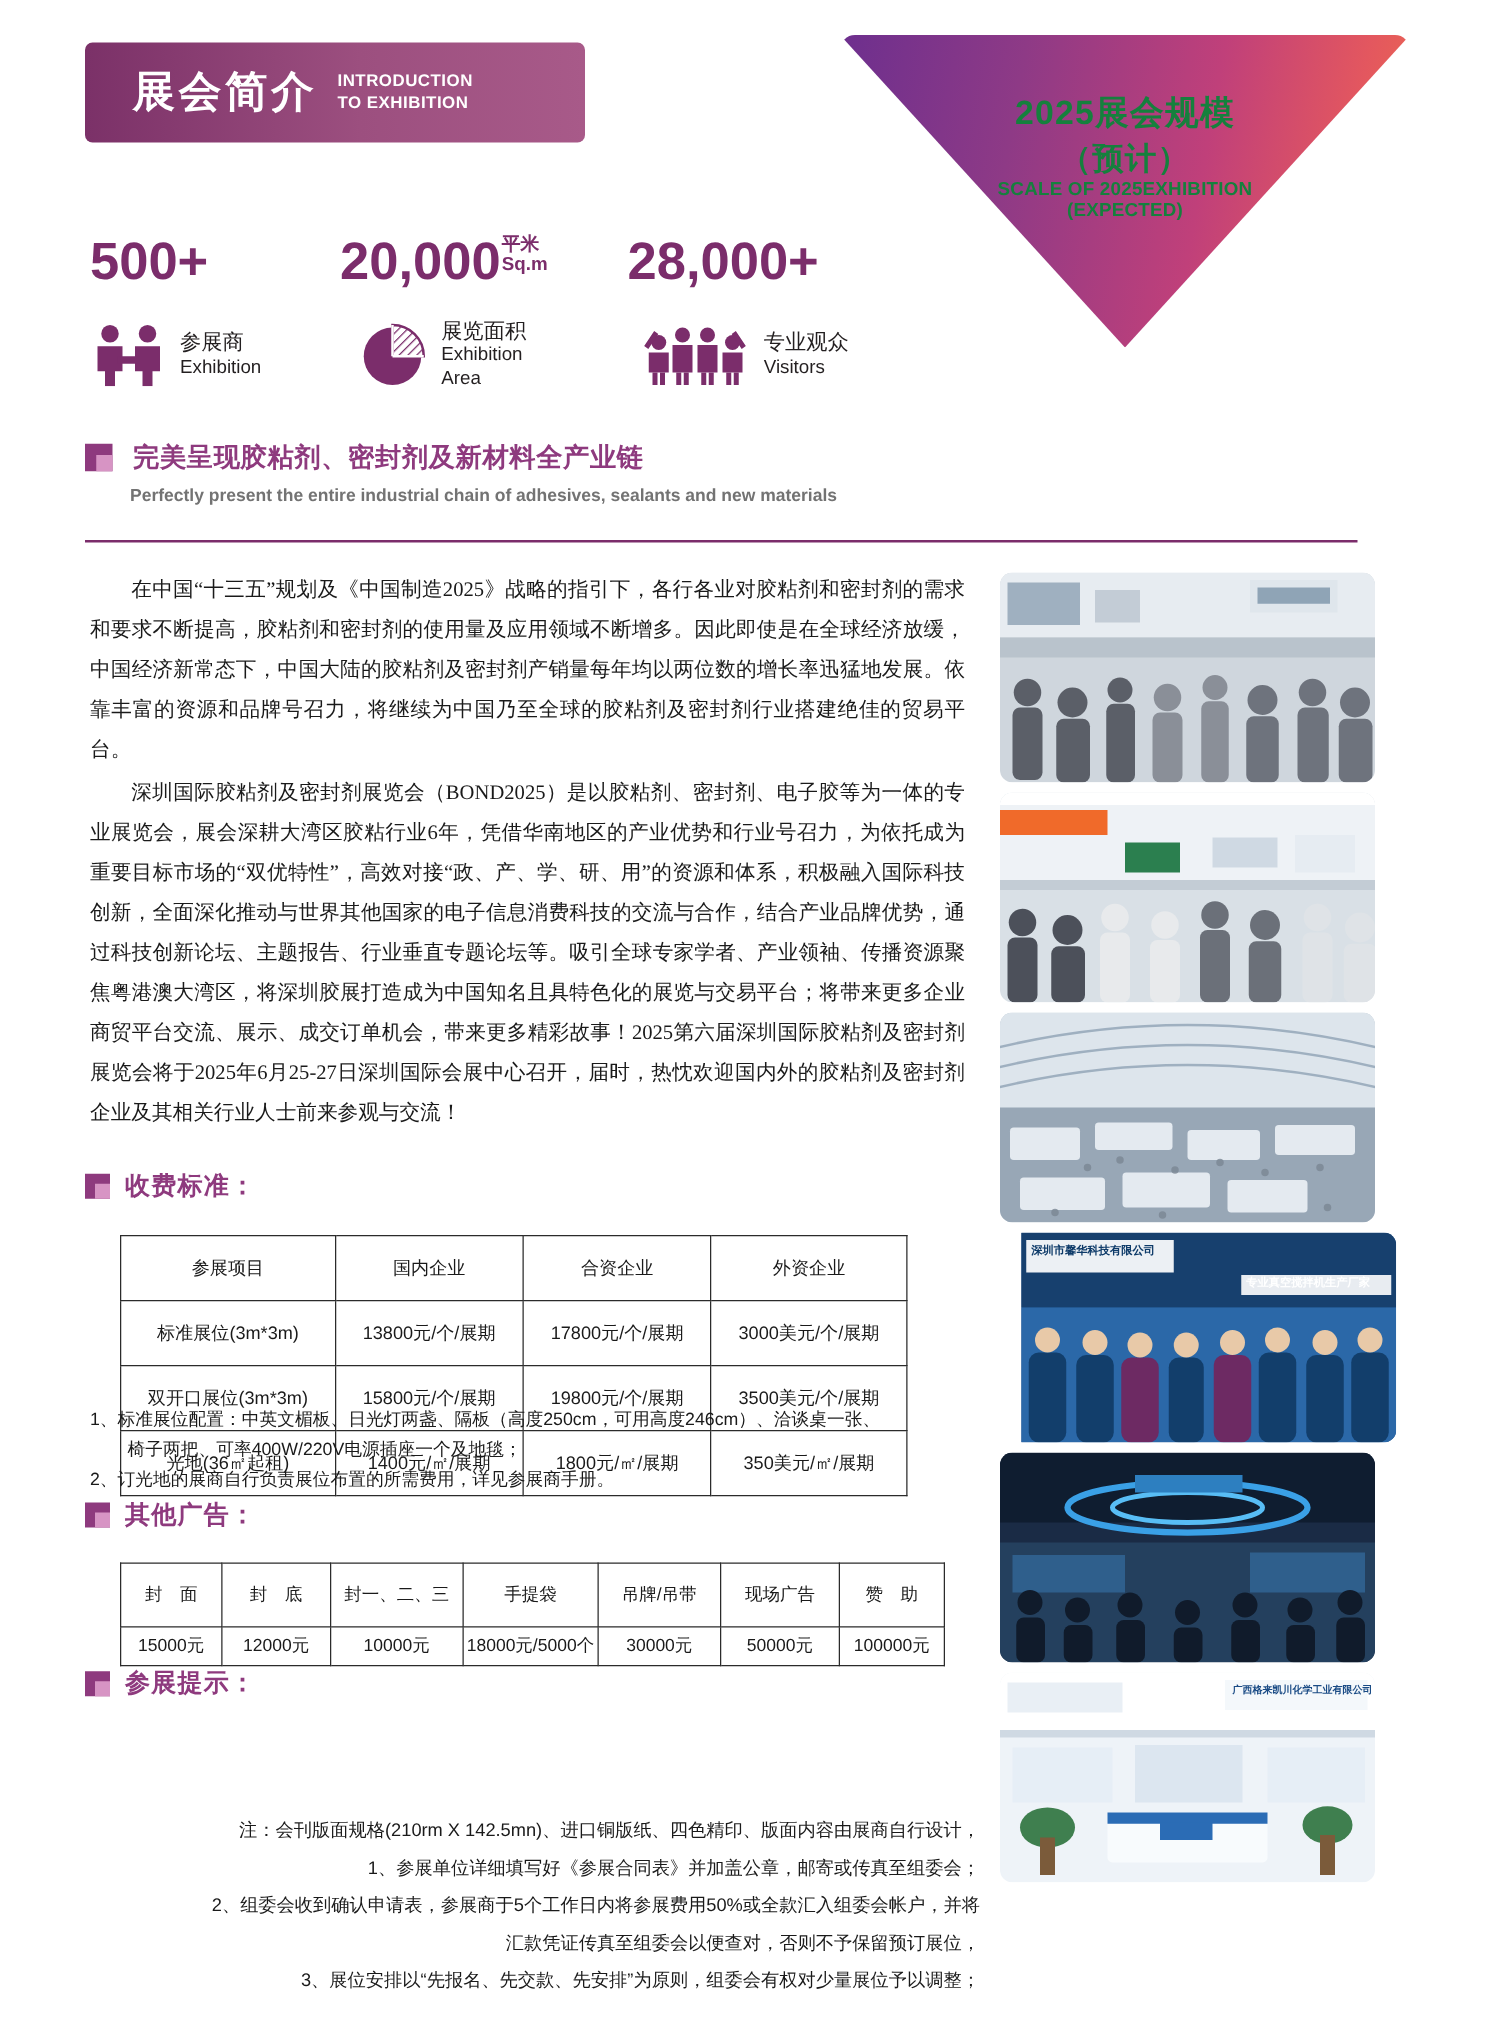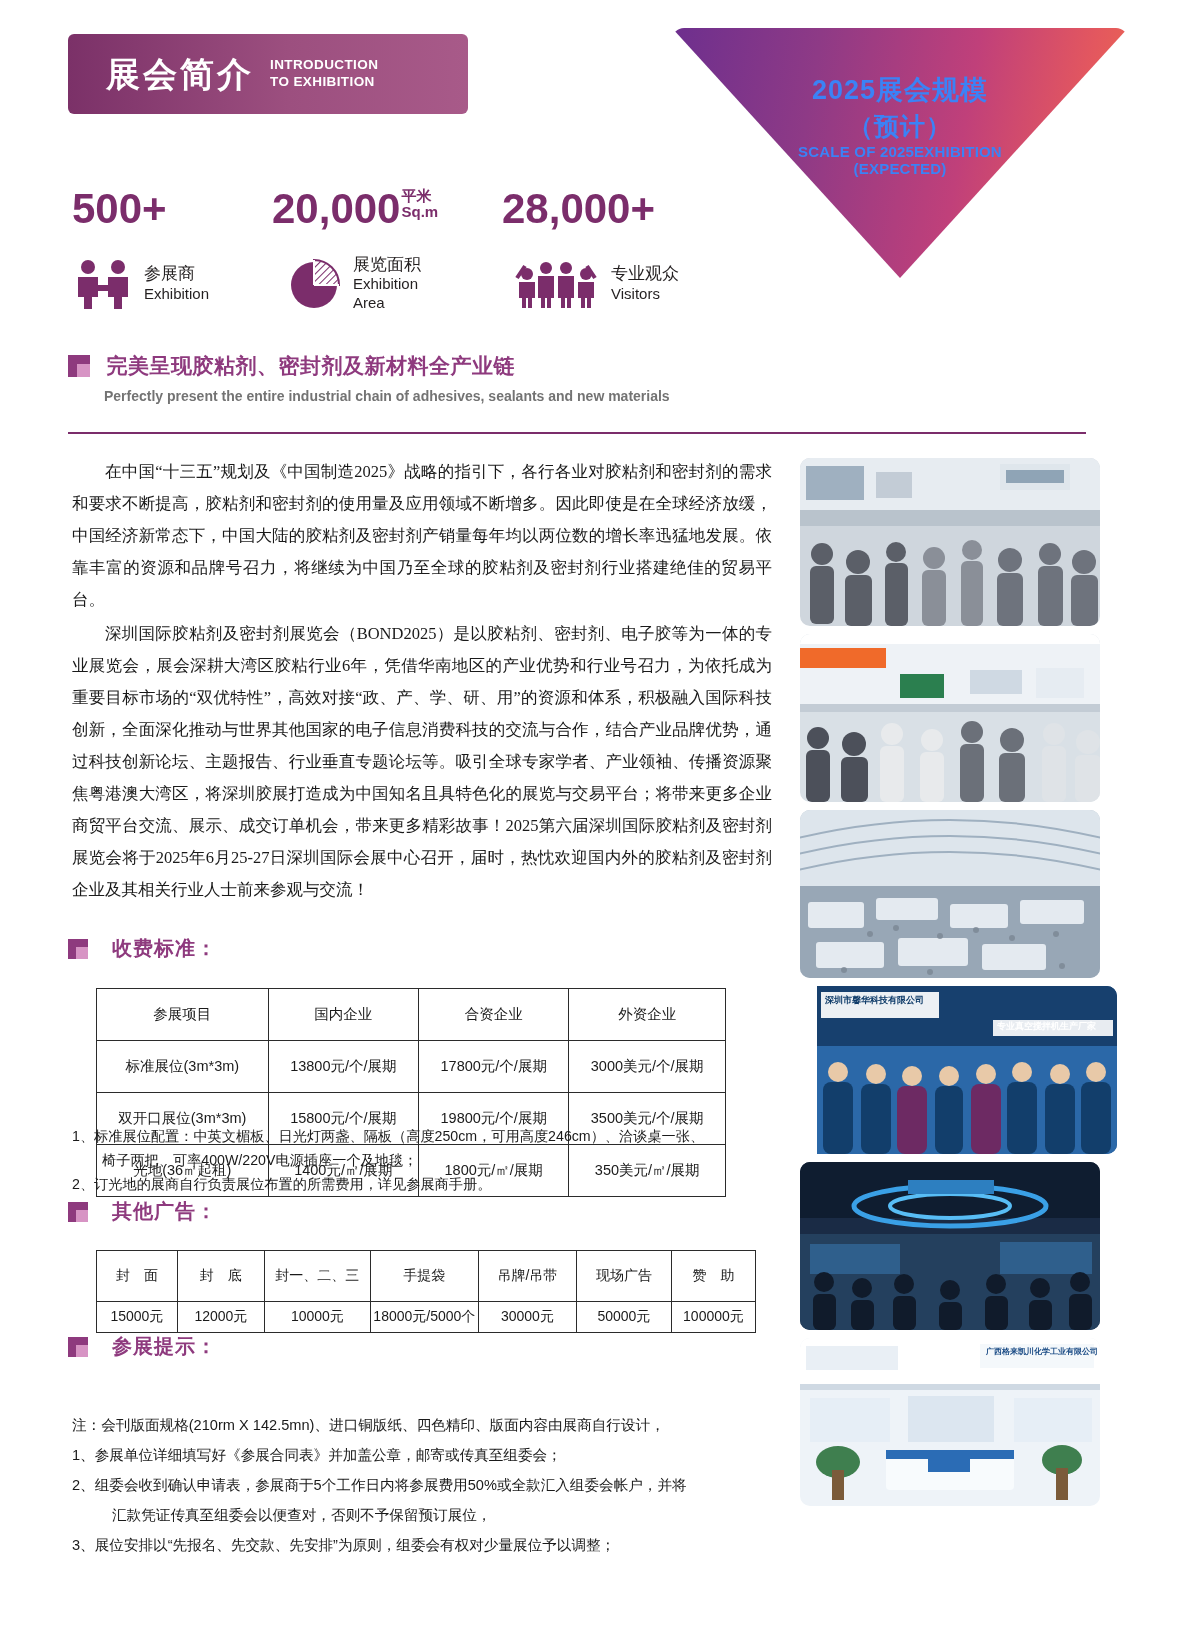--- a/index.html
+++ b/index.html
@@ -60,21 +60,21 @@
     background: linear-gradient(100deg, #6d2f8e 0%, #8e3a86 30%, #c0407a 62%, #e3575f 85%, #ee6a4d 100%);
     clip-path: polygon(0% 0%, 100% 0%, 50% 100%);
     border-radius: 12px 12px 0 0;
   }
   .tri-text {
     position: absolute;
     top: 44px;
     left: 0;
     width: 100%;
     text-align: center;
-    color: #3b82f6;
+    color: #15803d;
   }
   .tri-cn1 { font-size: 27px; font-weight: bold; letter-spacing: 1px; }
   .tri-cn2 { font-size: 25px; font-weight: bold; margin-top: 2px; letter-spacing: 1px;}
   .tri-en1 { font-size: 15px; font-weight: bold; margin-top: 0; letter-spacing: 0.2px;}
   .tri-en2 { font-size: 15px; font-weight: bold; letter-spacing: 0.2px;}
 
   
   .stats {
     position: absolute;
     top: 168px;
@@ -187,21 +187,21 @@
     display: flex;
     align-items: center;
   }
   .sec-head .sq {
     width: 20px; height: 20px; background: #8e3a7e; position: relative; margin-right: 12px;
   }
   .sec-head .sq::after {
     content: ""; position: absolute; left: 8px; top: 8px; width: 12px; height: 12px; background: #d794c4;
   }
   .sec-head .t {
-    font-size: 20px; font-weight: bold; color: #8e3a7e; letter-spacing: 1px; margin-left: 12px;
+    font-size: 20px; font-weight: bold; color: #8e3a7e; letter-spacing: 1px;
   }
 
   
   .tbl {
     position: absolute;
     border-collapse: collapse;
     font-size: 14.5px;
     color: #1a1a1a;
   }
   .tbl td, .tbl th {
@@ -431,21 +431,21 @@
     <td>100000元</td>
   </tr>
 </tbody>
   </table>
 
 <div class="sec-head" style="top:1333px;">
   <span class="sq"></span>
   <span class="t">参展提示：</span>
 </div>
 
-<div class="tips" style="top:1410px;">
+<div class="tips" style="top:1450px;text-align:right;">
   <div>注：会刊版面规格(210rm X 142.5mn)、进口铜版纸、四色精印、版面内容由展商自行设计，</div>
   <div>1、参展单位详细填写好《参展合同表》并加盖公章，邮寄或传真至组委会；</div>
   <div>2、组委会收到确认申请表，参展商于5个工作日内将参展费用50%或全款汇入组委会帐户，并将</div>
   <div class="ind">汇款凭证传真至组委会以便查对，否则不予保留预订展位，</div>
   <div>3、展位安排以“先报名、先交款、先安排”为原则，组委会有权对少量展位予以调整；</div>
 </div>
 
 <div class="photo" style="top:458px; height:168px;">
   <div class="inner">
     <svg width="300" height="168" viewBox="0 0 300 168" preserveAspectRatio="none">

